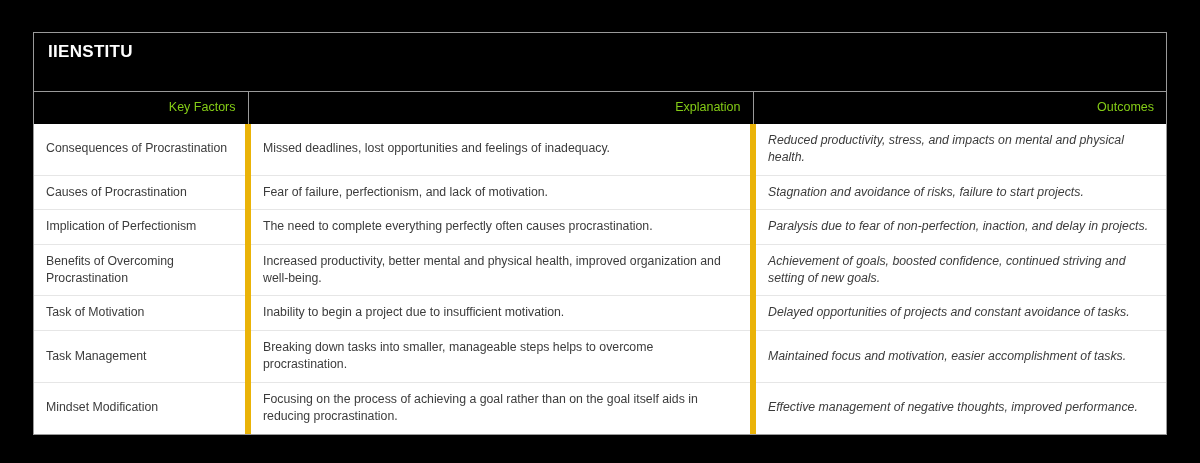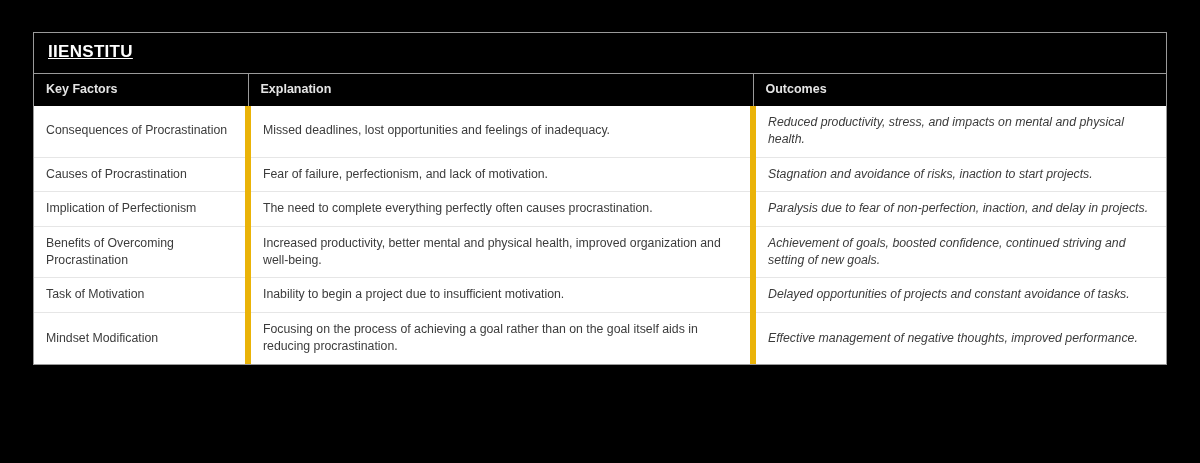--- a/index.html
+++ b/index.html
@@ -34,38 +34,37 @@
     box-sizing: border-box;
     overflow: hidden;
   }
 
   .table-title {
     background: #000000;
     color: #ffffff;
     font-size: 17px;
     font-weight: bold;
     letter-spacing: 0.3px;
-    padding: 10px 14px 11px 14px;
+    padding: 10px 14px 29px 14px;
     line-height: 1.1;
     border-bottom: 1px solid #9a9a9a;
-    text-decoration: underline;
   }
 
   table.data {
     width: 100%;
     border-collapse: collapse;
     table-layout: fixed;
   }
 
   table.data th {
     background: #000000;
-    color: #e5e5e5;
+    color: #84cc16;
     font-size: 12.5px;
-    font-weight: bold;
-    text-align: left;
+    font-weight: normal;
+    text-align: right;
     padding: 8px 12px 9px 12px;
     line-height: 1.2;
     border-right: 1px solid #9a9a9a;
     vertical-align: middle;
   }
   table.data th:last-child { border-right: none; }
 
   table.data td {
     font-size: 12.3px;
     color: #3c3c3c;
@@ -109,38 +108,43 @@
       </thead>
       <tbody>
         <tr>
           <td>Consequences of Procrastination</td>
           <td>Missed deadlines, lost opportunities and feelings of inadequacy.</td>
           <td>Reduced productivity, stress, and impacts on mental and physical health.</td>
         </tr>
         <tr>
           <td>Causes of Procrastination</td>
           <td>Fear of failure, perfectionism, and lack of motivation.</td>
-          <td>Stagnation and avoidance of risks, inaction to start projects.</td>
+          <td>Stagnation and avoidance of risks, failure to start projects.</td>
         </tr>
         <tr>
           <td>Implication of Perfectionism</td>
           <td>The need to complete everything perfectly often causes procrastination.</td>
           <td>Paralysis due to fear of non-perfection, inaction, and delay in projects.</td>
         </tr>
         <tr>
           <td>Benefits of Overcoming Procrastination</td>
           <td>Increased productivity, better mental and physical health, improved organization and well-being.</td>
           <td>Achievement of goals, boosted confidence, continued striving and setting of new goals.</td>
         </tr>
         <tr>
           <td>Task of Motivation</td>
           <td>Inability to begin a project due to insufficient motivation.</td>
           <td>Delayed opportunities of projects and constant avoidance of tasks.</td>
         </tr>
         <tr>
+          <td>Task Management</td>
+          <td>Breaking down tasks into smaller, manageable steps helps to overcome procrastination.</td>
+          <td>Maintained focus and motivation, easier accomplishment of tasks.</td>
+        </tr>
+        <tr>
           <td>Mindset Modification</td>
           <td>Focusing on the process of achieving a goal rather than on the goal itself aids in reducing procrastination.</td>
           <td>Effective management of negative thoughts, improved performance.</td>
         </tr>
 
       </tbody>
     </table>
 
   </div>
 </div>

